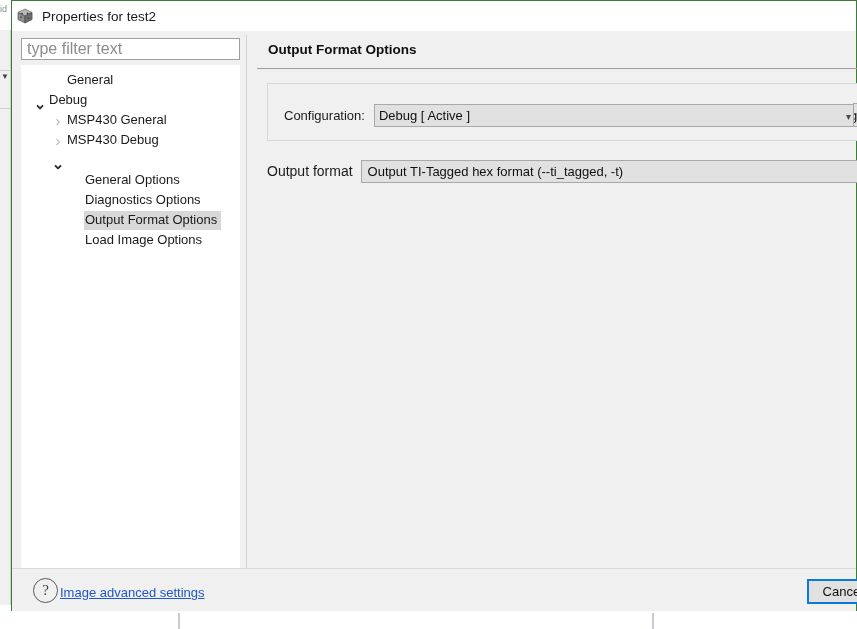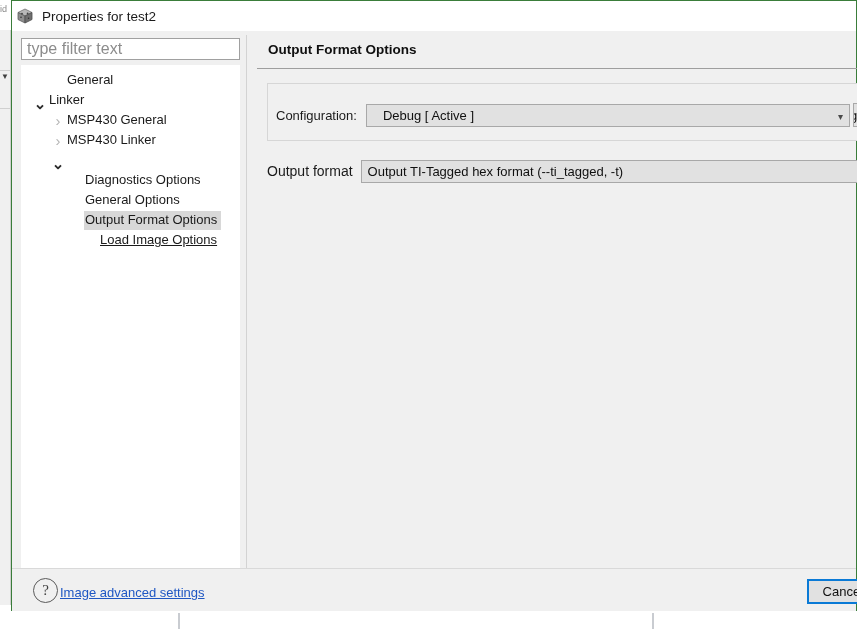--- a/index.html
+++ b/index.html
@@ -252,37 +252,37 @@
   .config-row {
     position: absolute;
     left: 0px; top: 19px;
     width: 600px; height: 24px;
     display: flex;
     align-items: center;
   }
   .config-label {
     font-size: 13px;
     color: #1a1a1a;
-    margin-left: 8px;
+    margin-left: 16px;
     margin-right: 9px;
     white-space: nowrap;
     font-family: "Liberation Sans", sans-serif;
   }
   .combo {
     position: relative;
     height: 23px;
     background: #e1e1e1;
     border: 1px solid #a8a8a8;
     box-sizing: border-box;
     display: flex;
     align-items: center;
     font-size: 13px;
     color: #101010;
     font-family: "Liberation Sans", sans-serif;
-    padding-left: 16px;
+    padding-left: 4px;
     white-space: nowrap;
   }
   .combo-config { width: 484px; }
   .combo-arrow {
     position: absolute;
     right: 6px; top: 0;
     height: 23px;
     line-height: 23px;
     font-size: 10px;
     color: #4a4a4a;
@@ -426,46 +426,46 @@
       </div>
 
       <div class="tree-panel">
         <div class="tree-items" id="tree-items">
             <div class="tree-row" style="padding-left: 28px;">
               <span class="tree-arrow none"></span>
               <span class="tree-label">General</span>
             </div>
             <div class="tree-row" style="padding-left: 10px;">
               <span class="tree-arrow expanded" style="font-size: 15px; font-weight: bold; line-height: 12px;">⌄</span>
-              <span class="tree-label">Linker</span>
+              <span class="tree-label">Debug</span>
             </div>
             <div class="tree-row" style="padding-left: 28px;">
               <span class="tree-arrow collapsed" style="font-size: 15px; line-height: 18px;">›</span>
               <span class="tree-label">MSP430 General</span>
             </div>
             <div class="tree-row" style="padding-left: 28px;">
               <span class="tree-arrow collapsed" style="font-size: 15px; line-height: 18px;">›</span>
-              <span class="tree-label">MSP430 Linker</span>
+              <span class="tree-label">MSP430 Debug</span>
             </div>
             <div class="tree-row" style="padding-left: 28px;">
               <span class="tree-arrow expanded" style="font-size: 15px; font-weight: bold; line-height: 12px;">⌄</span>
+            </div>
+            <div class="tree-row" style="padding-left: 46px;">
+              <span class="tree-arrow none"></span>
+              <span class="tree-label">General Options</span>
             </div>
             <div class="tree-row" style="padding-left: 46px;">
               <span class="tree-arrow none"></span>
               <span class="tree-label">Diagnostics Options</span>
             </div>
-            <div class="tree-row" style="padding-left: 46px;">
-              <span class="tree-arrow none"></span>
-              <span class="tree-label">General Options</span>
-            </div>
             <div class="tree-row selected" style="padding-left: 46px;">
               <span class="tree-arrow none"></span>
               <span class="tree-label">Output Format Options</span>
             </div>
-            <div class="tree-row" style="padding-left: 61px; text-decoration: underline;">
+            <div class="tree-row" style="padding-left: 46px;">
               <span class="tree-arrow none"></span>
               <span class="tree-label">Load Image Options</span>
             </div>
           </div>
       </div>
 
       <div class="tree-hscroll">
         <div class="hs-arrow">❮</div>
         <div class="hs-track">
           <div class="hs-thumb"></div>

